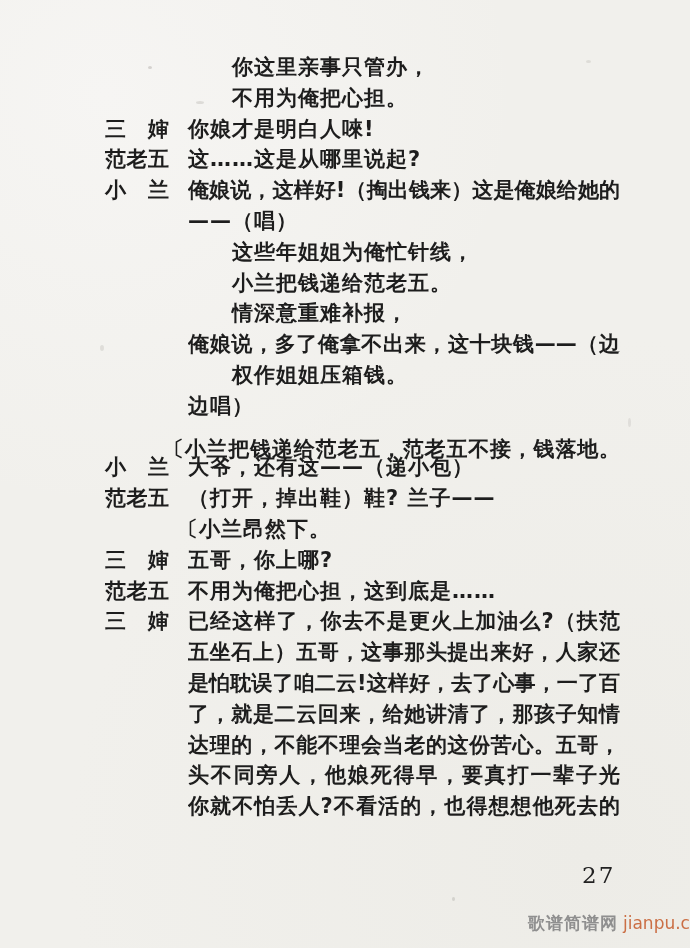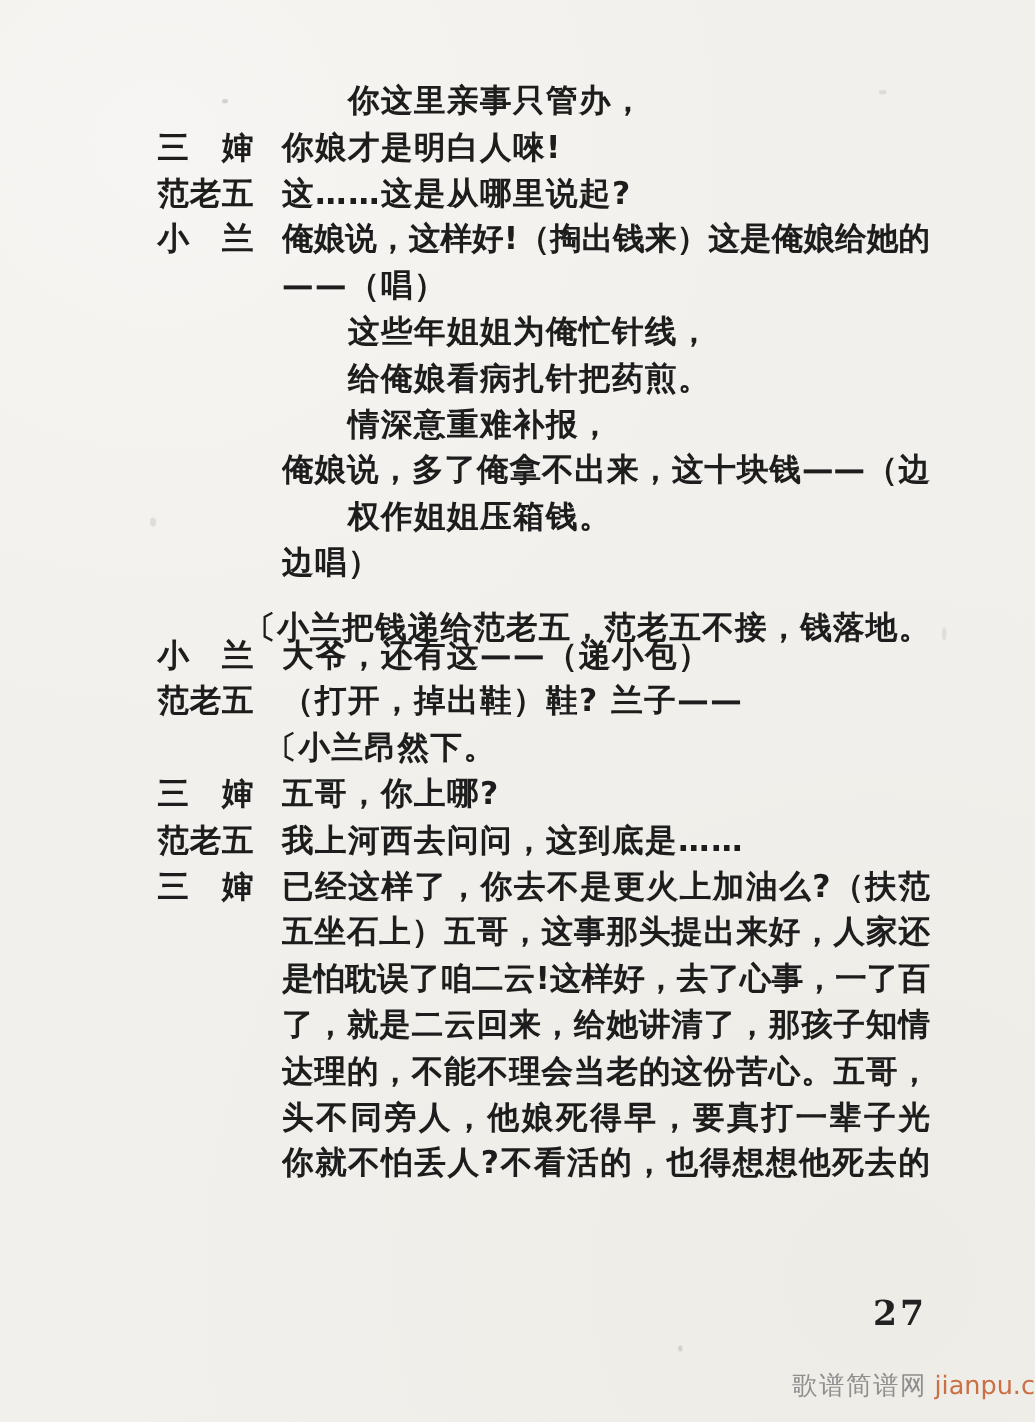--- a/index.html
+++ b/index.html
@@ -61,34 +61,34 @@
     overflow: hidden;
     height: 30.8px;
   }
   .row.stage-wide.fill .text { width: 457px; margin-top: 12px; }
 
   .page-number {
     position: absolute;
     left: 582px;
     top: 862px;
     font-family: "DejaVu Serif", serif;
-    font-weight: 700;
+    font-weight: 400;
     font-size: 23px;
     letter-spacing: 2px;
     color: #222;
   }
   .watermark {
     position: absolute;
     left: 528px;
     top: 912px;
     font-size: 17px;
     font-weight: 400;
     white-space: nowrap;
   }
-  .watermark .wm-name { color: #8f8f8f; letter-spacing: 1px; }
+  .watermark .wm-name { color: #8f8f8f; letter-spacing: 1px; font-weight: bold; }
   .watermark .wm-url  { color: #cb6f45; margin-left: 5px; }
 
   .speckle {
     position: absolute;
     background: #b9b7b2;
     border-radius: 50%;
     opacity: 0.55;
   }
   .speckle.s1 { left: 148px; top: 66px;  width: 4px; height: 3px; }
   .speckle.s2 { left: 196px; top: 101px; width: 8px; height: 3px; opacity: 0.4; }
@@ -108,20 +108,24 @@
   <div class="speckle s4"></div>
   <div class="speckle s5"></div>
   <div class="speckle s6"></div>
 
   <div class="text-block">
 
   <div class="row verse">
         <span class="speaker"></span>
         <span class="text">你这里亲事只管办，</span>
       </div>
+      <div class="row verse">
+        <span class="speaker"></span>
+        <span class="text">不用为俺把心担。</span>
+      </div>
       <div class="row speech">
         <span class="speaker">三婶</span>
         <span class="text">你娘才是明白人唻!</span>
       </div>
       <div class="row speech">
         <span class="speaker">范老五</span>
         <span class="text">这……这是从哪里说起?</span>
       </div>
       <div class="row speech fill">
         <span class="speaker">小兰</span>
@@ -130,21 +134,21 @@
       <div class="row cont">
         <span class="speaker"></span>
         <span class="text">——（唱）</span>
       </div>
       <div class="row verse">
         <span class="speaker"></span>
         <span class="text">这些年姐姐为俺忙针线，</span>
       </div>
       <div class="row verse">
         <span class="speaker"></span>
-        <span class="text">给俺娘看病扎针把药煎。</span>
+        <span class="text">小兰把钱递给范老五。</span>
       </div>
       <div class="row verse">
         <span class="speaker"></span>
         <span class="text">情深意重难补报，</span>
       </div>
       <div class="row cont fill">
         <span class="speaker"></span>
         <span class="text">俺娘说，多了俺拿不出来，这十块钱——（边哭</span>
       </div>
       <div class="row verse">
@@ -170,21 +174,21 @@
       <div class="row stage">
         <span class="speaker"></span>
         <span class="text">〔小兰昂然下。</span>
       </div>
       <div class="row speech">
         <span class="speaker">三婶</span>
         <span class="text">五哥，你上哪?</span>
       </div>
       <div class="row speech">
         <span class="speaker">范老五</span>
-        <span class="text">我上河西去问问，这到底是……</span>
+        <span class="text">不用为俺把心担，这到底是……</span>
       </div>
       <div class="row speech fill">
         <span class="speaker">三婶</span>
         <span class="text">已经这样了，你去不是更火上加油么?（扶范老</span>
       </div>
       <div class="row cont fill">
         <span class="speaker"></span>
         <span class="text">五坐石上）五哥，这事那头提出来好，人家还不</span>
       </div>
       <div class="row cont fill">

